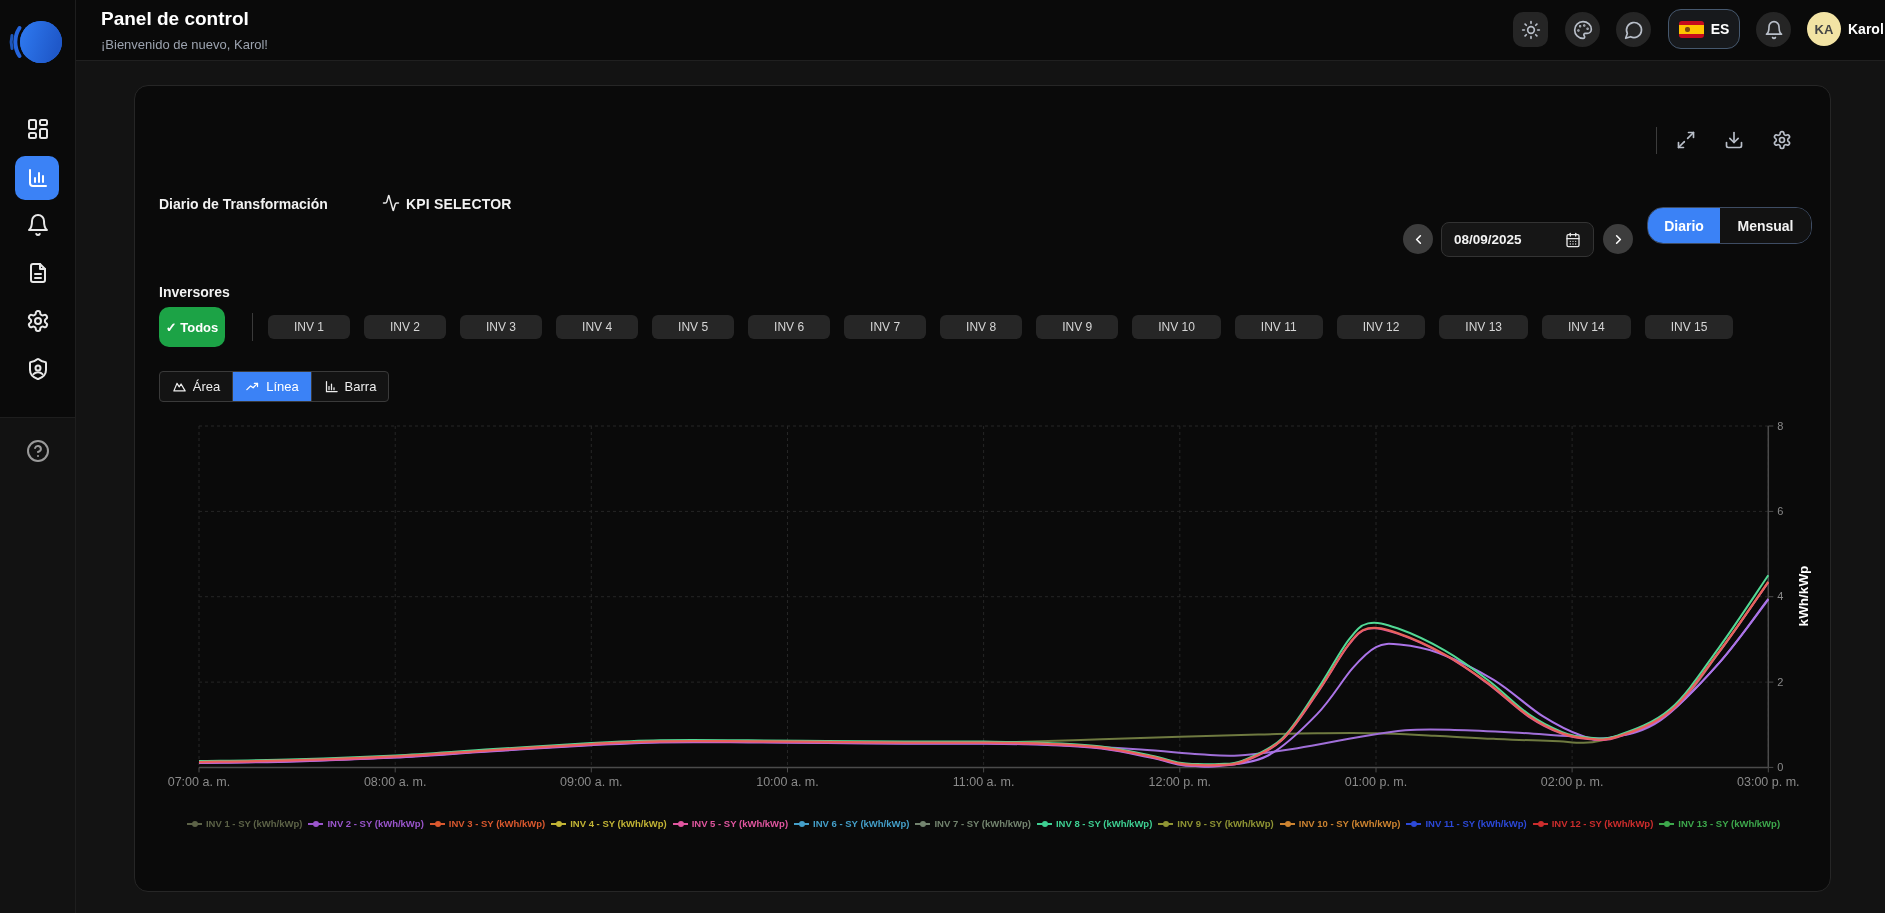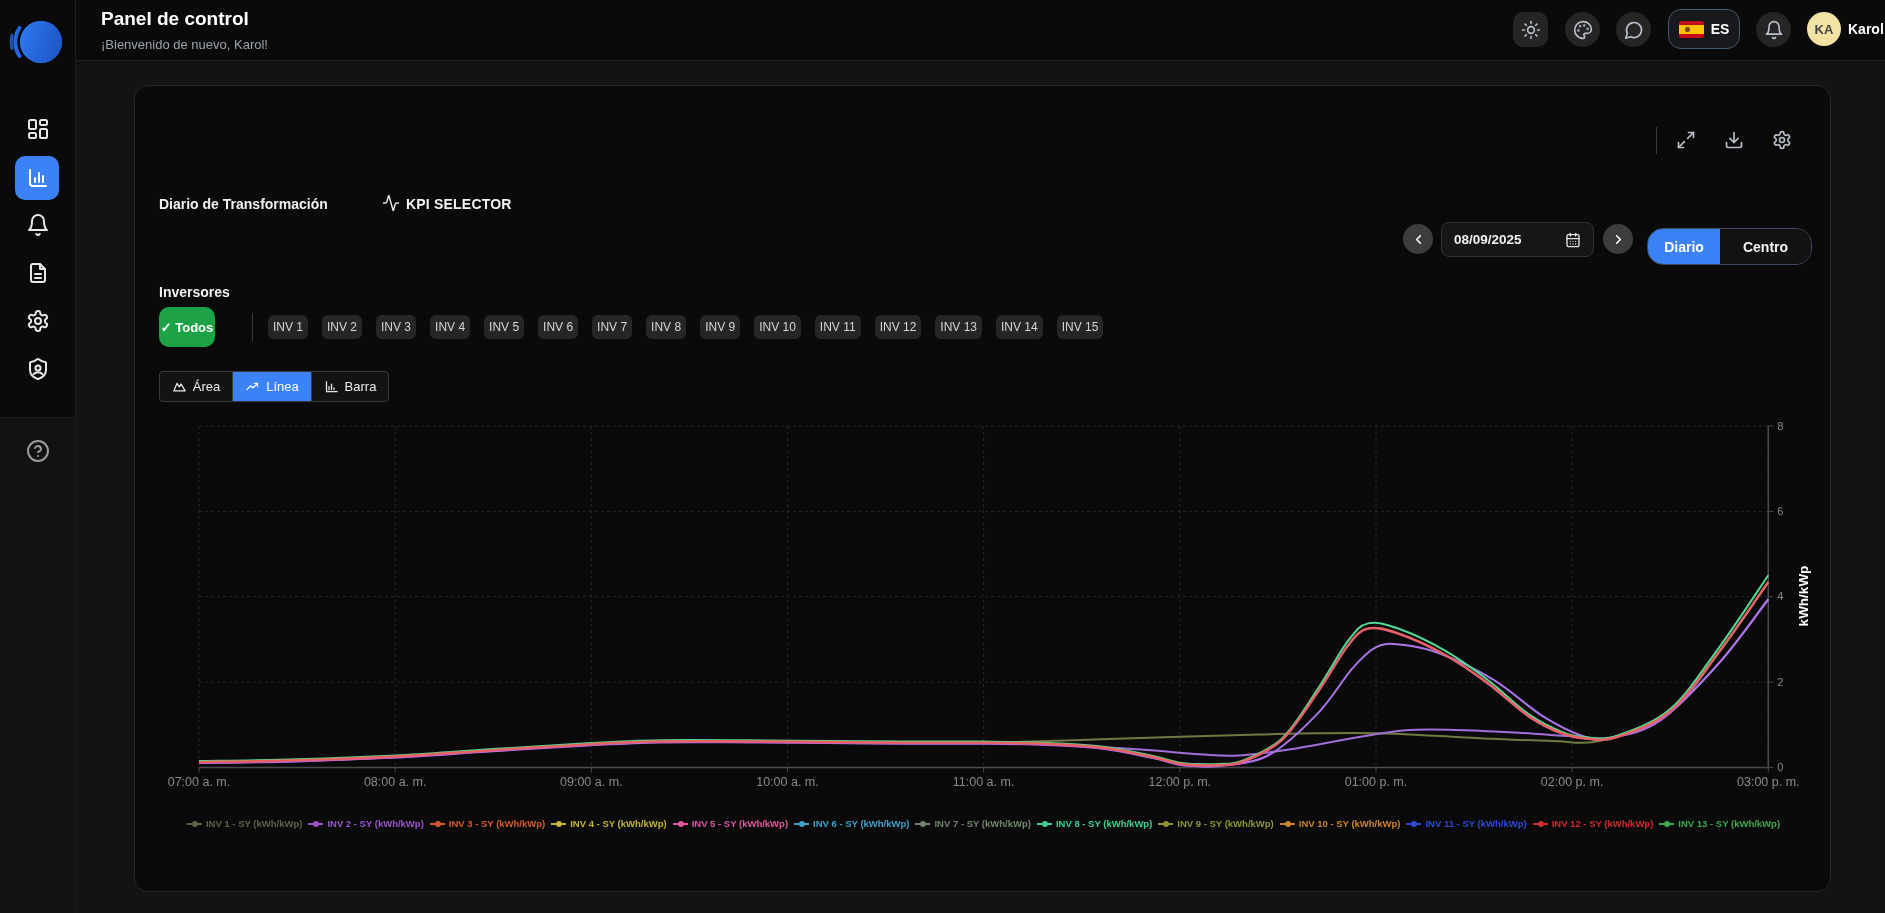--- a/index.html
+++ b/index.html
@@ -6,21 +6,21 @@
 .abs{position:absolute}
 #sidebar{position:absolute;left:0;top:0;width:76px;height:913px;background:#0a0a0a;border-right:1px solid #1e1e1e}
 #header{position:absolute;left:76px;top:0;width:1809px;height:61px;background:#0a0a0a;border-bottom:1px solid #202020}
 #content{position:absolute;left:76px;top:61px;width:1809px;height:852px;background:#131313}
 #card{position:absolute;left:58px;top:24px;width:1697px;height:807px;background:#0a0a0a;border:1px solid #262626;border-radius:14px}
 .navicon{position:absolute;left:50%;transform:translateX(-50%);width:24px;height:24px;color:#e8e8e8}
 .cbtn{position:absolute;top:12px;width:35px;height:35px;background:#252525;border-radius:50%;display:flex;align-items:center;justify-content:center;color:#b9bfc9}
 .lbl{font-size:14px;font-weight:bold;color:#f2f2f2}
 .sel{position:absolute;height:35px;background:#1d1d1d;border-radius:8px;display:flex;align-items:center;padding:0 14px;color:#f2f2f2;font-size:14px;font-weight:bold}
 .sel svg{position:absolute;right:12px}
-.chip{height:24px;background:#262626;border-radius:6px;color:#d6d6d6;font-size:12px;display:inline-flex;align-items:center;padding:0 5px;margin-right:14px}
+.chip{height:24px;background:#262626;border-radius:6px;color:#d6d6d6;font-size:12px;display:inline-flex;align-items:center;padding:0 26px;margin-right:14px}
 .leg{display:inline-flex;align-items:center;margin:0 3px;font-size:9.5px;font-weight:bold;white-space:nowrap}
 .lmark{position:relative;width:15px;height:2px;margin-right:4px;display:inline-block}
 .lmark i{position:absolute;left:5px;top:-2px;width:6px;height:6px;border-radius:3px;display:block}
 </style></head>
 <body>
 <div id="sidebar">
   <svg class="abs" style="left:5px;top:17px" width="60" height="50" viewBox="0 0 60 50">
     <circle cx="36" cy="25" r="21" fill="#2668e0"></circle>
     <circle cx="36" cy="25" r="21" fill="url(#lg1)"></circle>
     <path d="M14.5 11 A 25.5 25.5 0 0 0 14.5 39" fill="none" stroke="#2565dd" stroke-width="4" stroke-linecap="round"></path>
@@ -158,26 +158,26 @@
           <path d="M8 18h.01"></path>
           <path d="M12 18h.01"></path>
           <path d="M16 18h.01"></path>
         </svg>
     </div>
     <div class="abs" style="left:1468px;top:138px;width:30px;height:30px;border-radius:50%;background:#3d3d3d;display:flex;align-items:center;justify-content:center">
         <svg width="15" height="15" viewBox="0 0 24 24" fill="none" stroke="#fff" stroke-width="2.5" stroke-linecap="round" stroke-linejoin="round">
           <path d="m9 18 6-6-6-6"></path>
         </svg>
       </div>
-    <div class="abs" style="left:1512px;top:142px;width:165px;height:37px;border:1px solid #3e4c63;border-radius:16px;overflow:hidden;display:flex">
+    <div class="abs" style="left:1512px;top:121px;width:165px;height:37px;border:1px solid #3e4c63;border-radius:16px;overflow:hidden;display:flex">
       <div style="width:72px;background:#3b82f6;color:#fff;font-size:14px;font-weight:bold;display:flex;align-items:center;justify-content:center">Diario</div>
-      <div style="flex:1;background:#121212;color:#f2f2f2;font-size:14px;font-weight:bold;display:flex;align-items:center;justify-content:center">Centro</div>
+      <div style="flex:1;background:#121212;color:#f2f2f2;font-size:14px;font-weight:bold;display:flex;align-items:center;justify-content:center">Mensual</div>
     </div>
     <div class="abs lbl" style="left:24px;top:198px">Inversores</div>
-    <div class="abs" style="left:24px;top:221px;width:56px;height:40px;background:#1ca346;border-radius:10px;display:flex;align-items:center;justify-content:center;color:#fff;font-size:13px;font-weight:bold">✓ Todos</div>
+    <div class="abs" style="left:24px;top:221px;width:66px;height:40px;background:#1ca346;border-radius:10px;display:flex;align-items:center;justify-content:center;color:#fff;font-size:13px;font-weight:bold">✓ Todos</div>
     <div class="abs" style="left:117px;top:227px;width:1px;height:28px;background:#3a3a3a"></div>
     <div class="abs" style="left:133px;top:229px;white-space:nowrap">
       <span class="chip">INV 1</span><span class="chip">INV 2</span><span class="chip">INV 3</span><span class="chip">INV 4</span><span class="chip">INV 5</span><span class="chip">INV 6</span><span class="chip">INV 7</span><span class="chip">INV 8</span><span class="chip">INV 9</span><span class="chip">INV 10</span><span class="chip">INV 11</span><span class="chip">INV 12</span><span class="chip">INV 13</span><span class="chip">INV 14</span><span class="chip">INV 15</span>
     </div>
     <div class="abs" style="left:24px;top:285px;width:230px;height:31px;border:1px solid #3a3a3a;border-radius:4px;overflow:hidden;display:flex;background:#131313">
       <div style="width:73px;display:flex;align-items:center;justify-content:center;gap:6px;color:#ededed;font-size:13px;border-right:1px solid #3a3a3a"><svg width="15" height="15" viewBox="0 0 24 24" fill="none" stroke="currentColor" stroke-width="2" stroke-linecap="round" stroke-linejoin="round">
             <path d="M3 19h18L14.5 8l-3 4.5L8 7z"></path>
           </svg>Área</div>
       <div style="width:78px;display:flex;align-items:center;justify-content:center;gap:6px;color:#fff;font-size:13px;background:#3b82f6"><svg width="15" height="15" viewBox="0 0 24 24" fill="none" stroke="currentColor" stroke-width="2" stroke-linecap="round" stroke-linejoin="round">
             <path d="M3 17l6-6 4 3 7-7"></path>

